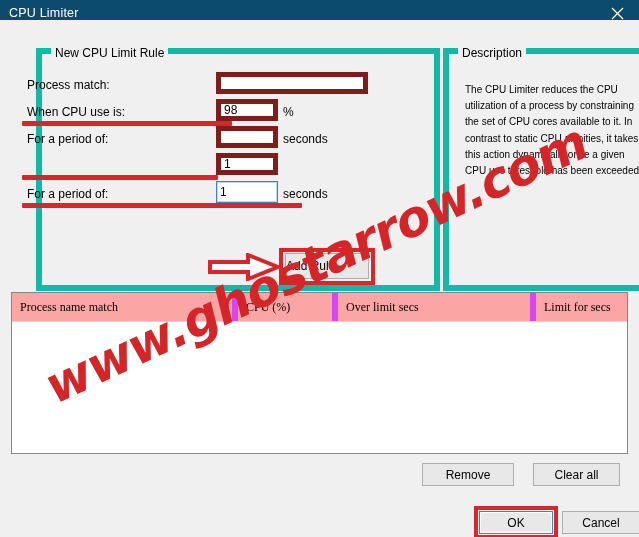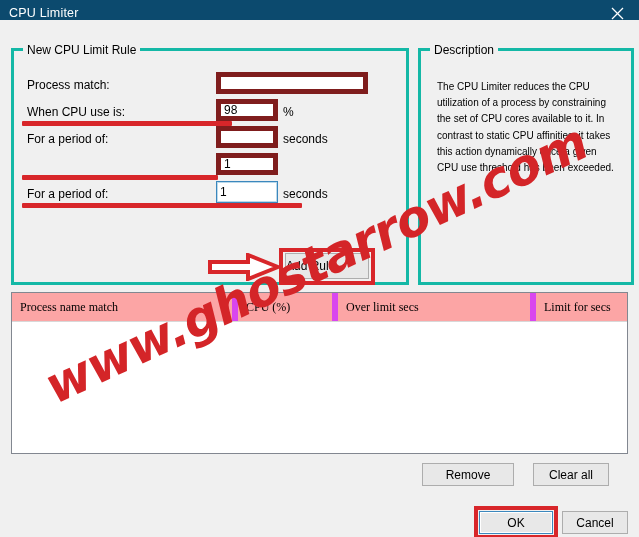--- a/index.html
+++ b/index.html
@@ -47,22 +47,23 @@
   #dialog-body {
     position: absolute;
     left: 0; top: 27px;
     width: 639px; height: 510px;
     background: #f0f0f0;
   }
 
   
   .groupbox {
     position: absolute;
-    border: 3px solid #14b8a6;
+    border: 6px solid #14b8a6;
     background: transparent;
+    margin-left: 25px;
   }
   .groupbox > .gb-legend {
     position: absolute;
     top: -8px;
     left: 9px;
     background: #f0f0f0;
     padding: 0 4px;
     font-size: 12px;
     white-space: nowrap;
   }
@@ -186,27 +187,27 @@
     background: #e8e8e8;
     border: 1px solid #adadad;
     display: flex;
     align-items: center;
     justify-content: center;
     font-size: 12px;
     font-family: "Liberation Sans", sans-serif;
     cursor: pointer;
   }
   #remove-btn   { left: 422px; top: 436px; width: 92px; height: 23px; }
-  #clear-all-btn{ left: 533px; top: 436px; width: 76px; height: 23px; }
+  #clear-all-btn{ left: 533px; top: 436px; width: 87px; height: 23px; }
   #ok-btn {
     left: 479px; top: 484px; width: 74px; height: 23px;
     border: 1px solid #3b87bd;
     box-shadow: 0 0 0 1px #ffffff inset;
   }
-  #cancel-btn   { left: 562px; top: 484px; width: 66px; height: 23px; }
+  #cancel-btn   { left: 562px; top: 484px; width: 78px; height: 23px; }
   #ok-annot-box {
     position: absolute;
     left: 474px; top: 479px;
     width: 84px; height: 33px;
     box-sizing: border-box;
     border: 4px solid #d8262a;
     pointer-events: none;
   }
 
   

